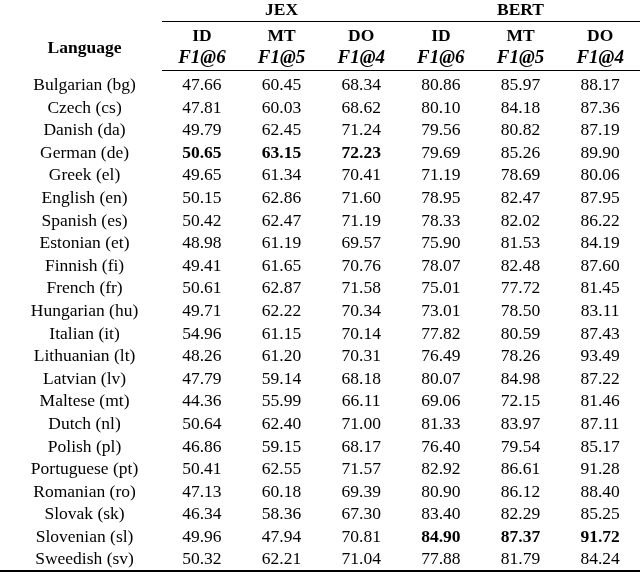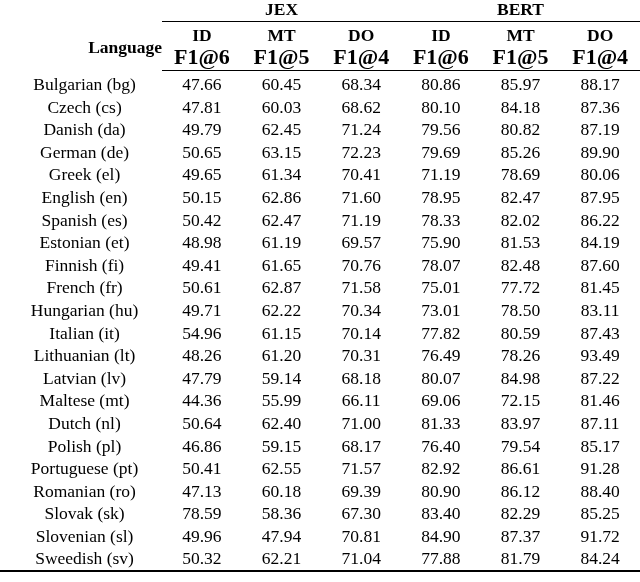--- a/index.html
+++ b/index.html
@@ -46,28 +46,29 @@
   tr.head-row1 th {
     padding: 3px 0 0 0;
     line-height: 21px;
     font-size: 17.5px;
     font-weight: bold;
     vertical-align: middle;
   }
   tr.head-row2 th {
     padding: 0 0 3px 0;
     line-height: 21px;
-    font-size: 22px;
+    font-size: 19px;
     font-weight: bold;
+    font-style: italic;
     text-align: center;
     vertical-align: middle;
     border-bottom: 1.7px solid #000;
   }
   th.lang-head {
-    text-align: right;
+    text-align: center;
     padding-left: 7px !important;
     font-size: 17.5px;
   }
 
   
   tbody tr td {
     padding: 0;
     height: 22.6px;
     line-height: 22.6px;
     text-align: center;
@@ -75,21 +76,21 @@
     white-space: nowrap;
   }
   tbody tr td.lang-cell {
     text-align: center;
     padding-left: 7px;
   }
   tbody tr:first-child td { padding-top: 2px; }
   tbody tr.last-row td {
     border-bottom: 2.2px solid #000;
   }
-  td.best { font-weight: normal; }
+  td.best { font-weight: bold; }
 </style>
 </head>
 <body>
 
 <div id="table-wrap">
   <table class="results">
     <colgroup>
       <col class="c-lang">
       <col class="c-num">
         <col class="c-num">
@@ -289,21 +290,21 @@
           <td class="lang-cell">Romanian (ro)</td>
           <td>47.13</td>
           <td>60.18</td>
           <td>69.39</td>
           <td>80.90</td>
           <td>86.12</td>
           <td>88.40</td>
         </tr>
         <tr>
           <td class="lang-cell">Slovak (sk)</td>
-          <td>78.59</td>
+          <td>46.34</td>
           <td>58.36</td>
           <td>67.30</td>
           <td>83.40</td>
           <td>82.29</td>
           <td>85.25</td>
         </tr>
         <tr>
           <td class="lang-cell">Slovenian (sl)</td>
           <td>49.96</td>
           <td>47.94</td>

